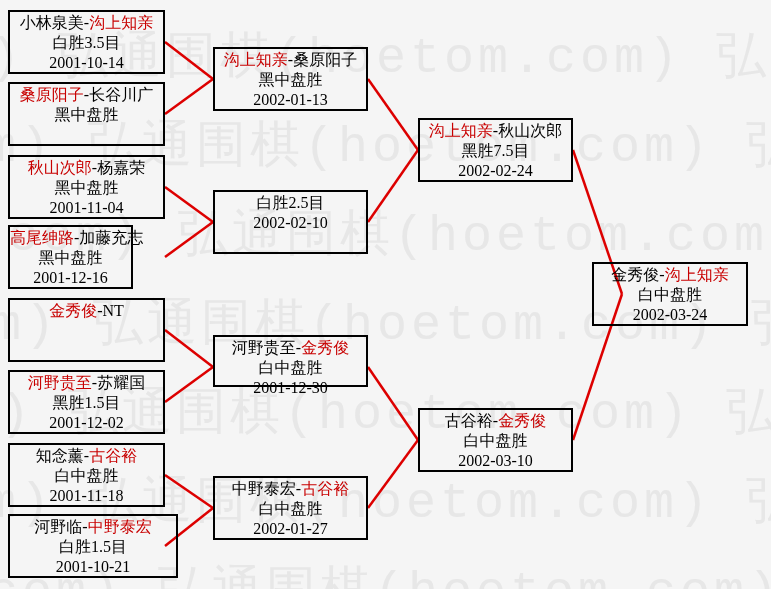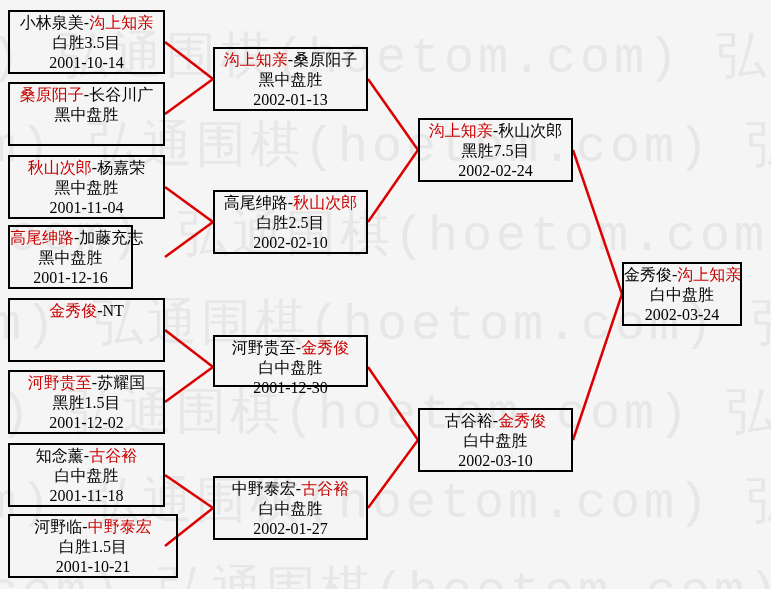--- a/index.html
+++ b/index.html
@@ -97,21 +97,20 @@
     <div class="l2">白胜1.5目</div>
     <div class="l3">2001-10-21</div>
   </div>
 
   <div class="box" style="left:213px;top:47px;width:155px;height:64px">
     <div class="l1"><span class="pname winner">沟上知亲</span><span>-</span><span class="pname">桑原阳子</span></div>
     <div class="l2">黑中盘胜</div>
     <div class="l3">2002-01-13</div>
   </div>
   <div class="box" style="left:213px;top:190px;width:155px;height:64px">
-    <div class="l1"><span class="pname">高尾绅路</span><span>-</span><span class="pname winner">秋山次郎</span></div>
     <div class="l2">白胜2.5目</div>
     <div class="l3">2002-02-10</div>
   </div>
   <div class="box" style="left:213px;top:335px;width:155px;height:52px">
     <div class="l1"><span class="pname">河野贵至</span><span>-</span><span class="pname winner">金秀俊</span></div>
     <div class="l2">白中盘胜</div>
     <div class="l3">2001-12-30</div>
   </div>
   <div class="box" style="left:213px;top:476px;width:155px;height:64px">
     <div class="l1"><span class="pname">中野泰宏</span><span>-</span><span class="pname winner">古谷裕</span></div>
@@ -123,19 +122,19 @@
     <div class="l1"><span class="pname winner">沟上知亲</span><span>-</span><span class="pname">秋山次郎</span></div>
     <div class="l2">黑胜7.5目</div>
     <div class="l3">2002-02-24</div>
   </div>
   <div class="box" style="left:418px;top:408px;width:155px;height:64px">
     <div class="l1"><span class="pname">古谷裕</span><span>-</span><span class="pname winner">金秀俊</span></div>
     <div class="l2">白中盘胜</div>
     <div class="l3">2002-03-10</div>
   </div>
 
-  <div class="box" style="left:622px;top:262px;width:120px;height:64px">
+  <div class="box" style="left:592px;top:262px;width:156px;height:64px">
     <div class="l1"><span class="pname">金秀俊</span><span>-</span><span class="pname winner">沟上知亲</span></div>
     <div class="l2">白中盘胜</div>
     <div class="l3">2002-03-24</div>
   </div>
 
 </div>
 
 </body></html>

